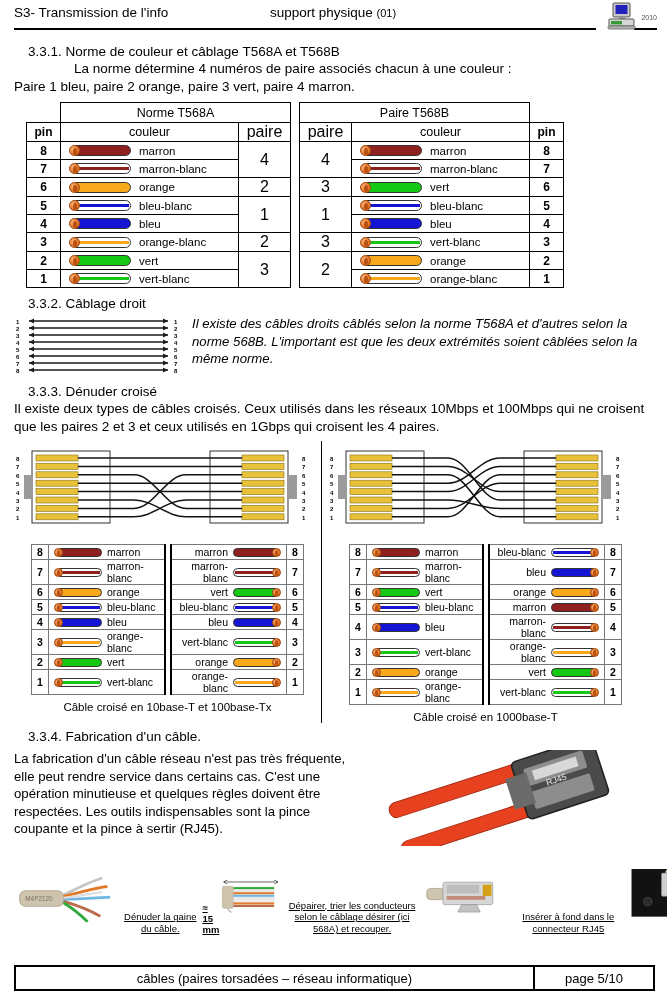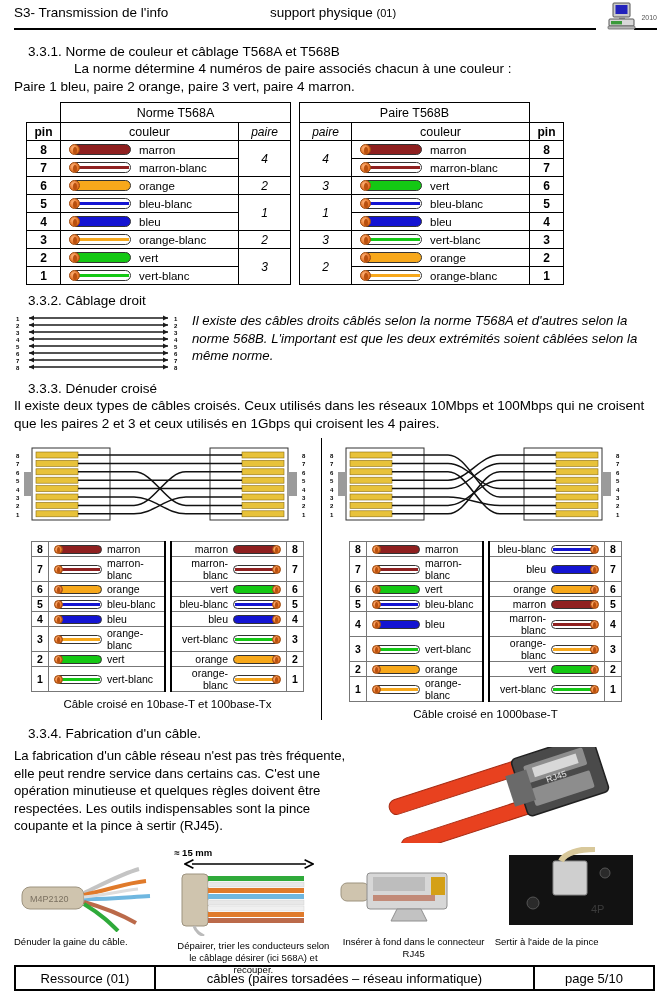--- a/index.html
+++ b/index.html
@@ -47,21 +47,21 @@
   table.norme td, table.norme th {
     border: 1px solid #000;
     text-align: center;
     height: 18px;
     font-weight: normal;
     padding: 0 2px;
   }
   .t-title { font-size: 12.5px; height:20px !important; }
   .t-sub   { font-size: 12.5px; }
   .pin-col { width: 34px; font-weight: bold !important; font-size:12px; }
-  .pair-col{ width: 52px; font-size:12px;font-style:italic; }
+  .pair-col{ width: 52px; font-size:16px; }
   .col-col { width: 178px; margin-left: 44px; }
   .gap-col { border:none !important; width: 9px; background:#fff; }
   .cellwire { display:flex; align-items:center; gap:8px; padding-left:6px; }
   .wname { font-size: 11.5px; }
 
   
   .wire { width: 62px; height: 11px; position: relative; flex: none; }
   .wire .body {
     position:absolute; left:6px; top:0; right:0; height:11px;
     border:1px solid #333; border-radius: 0 6px 6px 0;
@@ -108,21 +108,21 @@
   .wire.sm .cap:after{ left:2px;top:1px;width:3px;height:6px; }
   .wire.sm .stripe { top:3px; height:3px; }
 
   
   .fab-row { display:flex; margin-top:6px; }
   .fab-text { width: 345px; font-size:13.2px; line-height:1.33; }
   .fab-img  { flex:1; display:flex; align-items:center; justify-content:center; }
 
   
   .photos { display:flex; margin-top:4px; gap:2px; }
-  .photo-cell { flex:1; display:flex; flex-direction:column; align-items:flex-start; }
+  .photo-cell { flex:1; display:flex; flex-direction:row; align-items:flex-end;text-decoration:underline; }
   .photo-cap { font-size: 9.5px; text-align:center; line-height:1.25; margin-top:4px; }
   .mm-label { font-size:9.5px; font-weight:bold; }
 
   
   .footer {
     position:absolute; left:14px; right:12px; bottom: 8px;
     border: 2px solid #000;
     display:flex; height: 26px; font-size: 13px;
   }
   .footer > div { display:flex; align-items:center; }
@@ -1026,16 +1026,15 @@
         <circle cx="110" cy="26" r="5" fill="#2a2a2a" stroke="#555"></circle>
         <text x="96" y="66" font-family="'Liberation Sans', sans-serif" font-size="11" fill="#3b3b3b">4P</text>
       </svg>
       <div class="photo-cap">Sertir à l'aide de la pince</div>
     </div>
   </div>
 
 </div>
 
 <div class="footer">
-  <div class="f-left">Ressource (01)</div>
   <div class="f-mid">câbles (paires torsadées – réseau informatique)</div>
   <div class="f-right">page 5/10</div>
 </div>
 
 </body></html>

